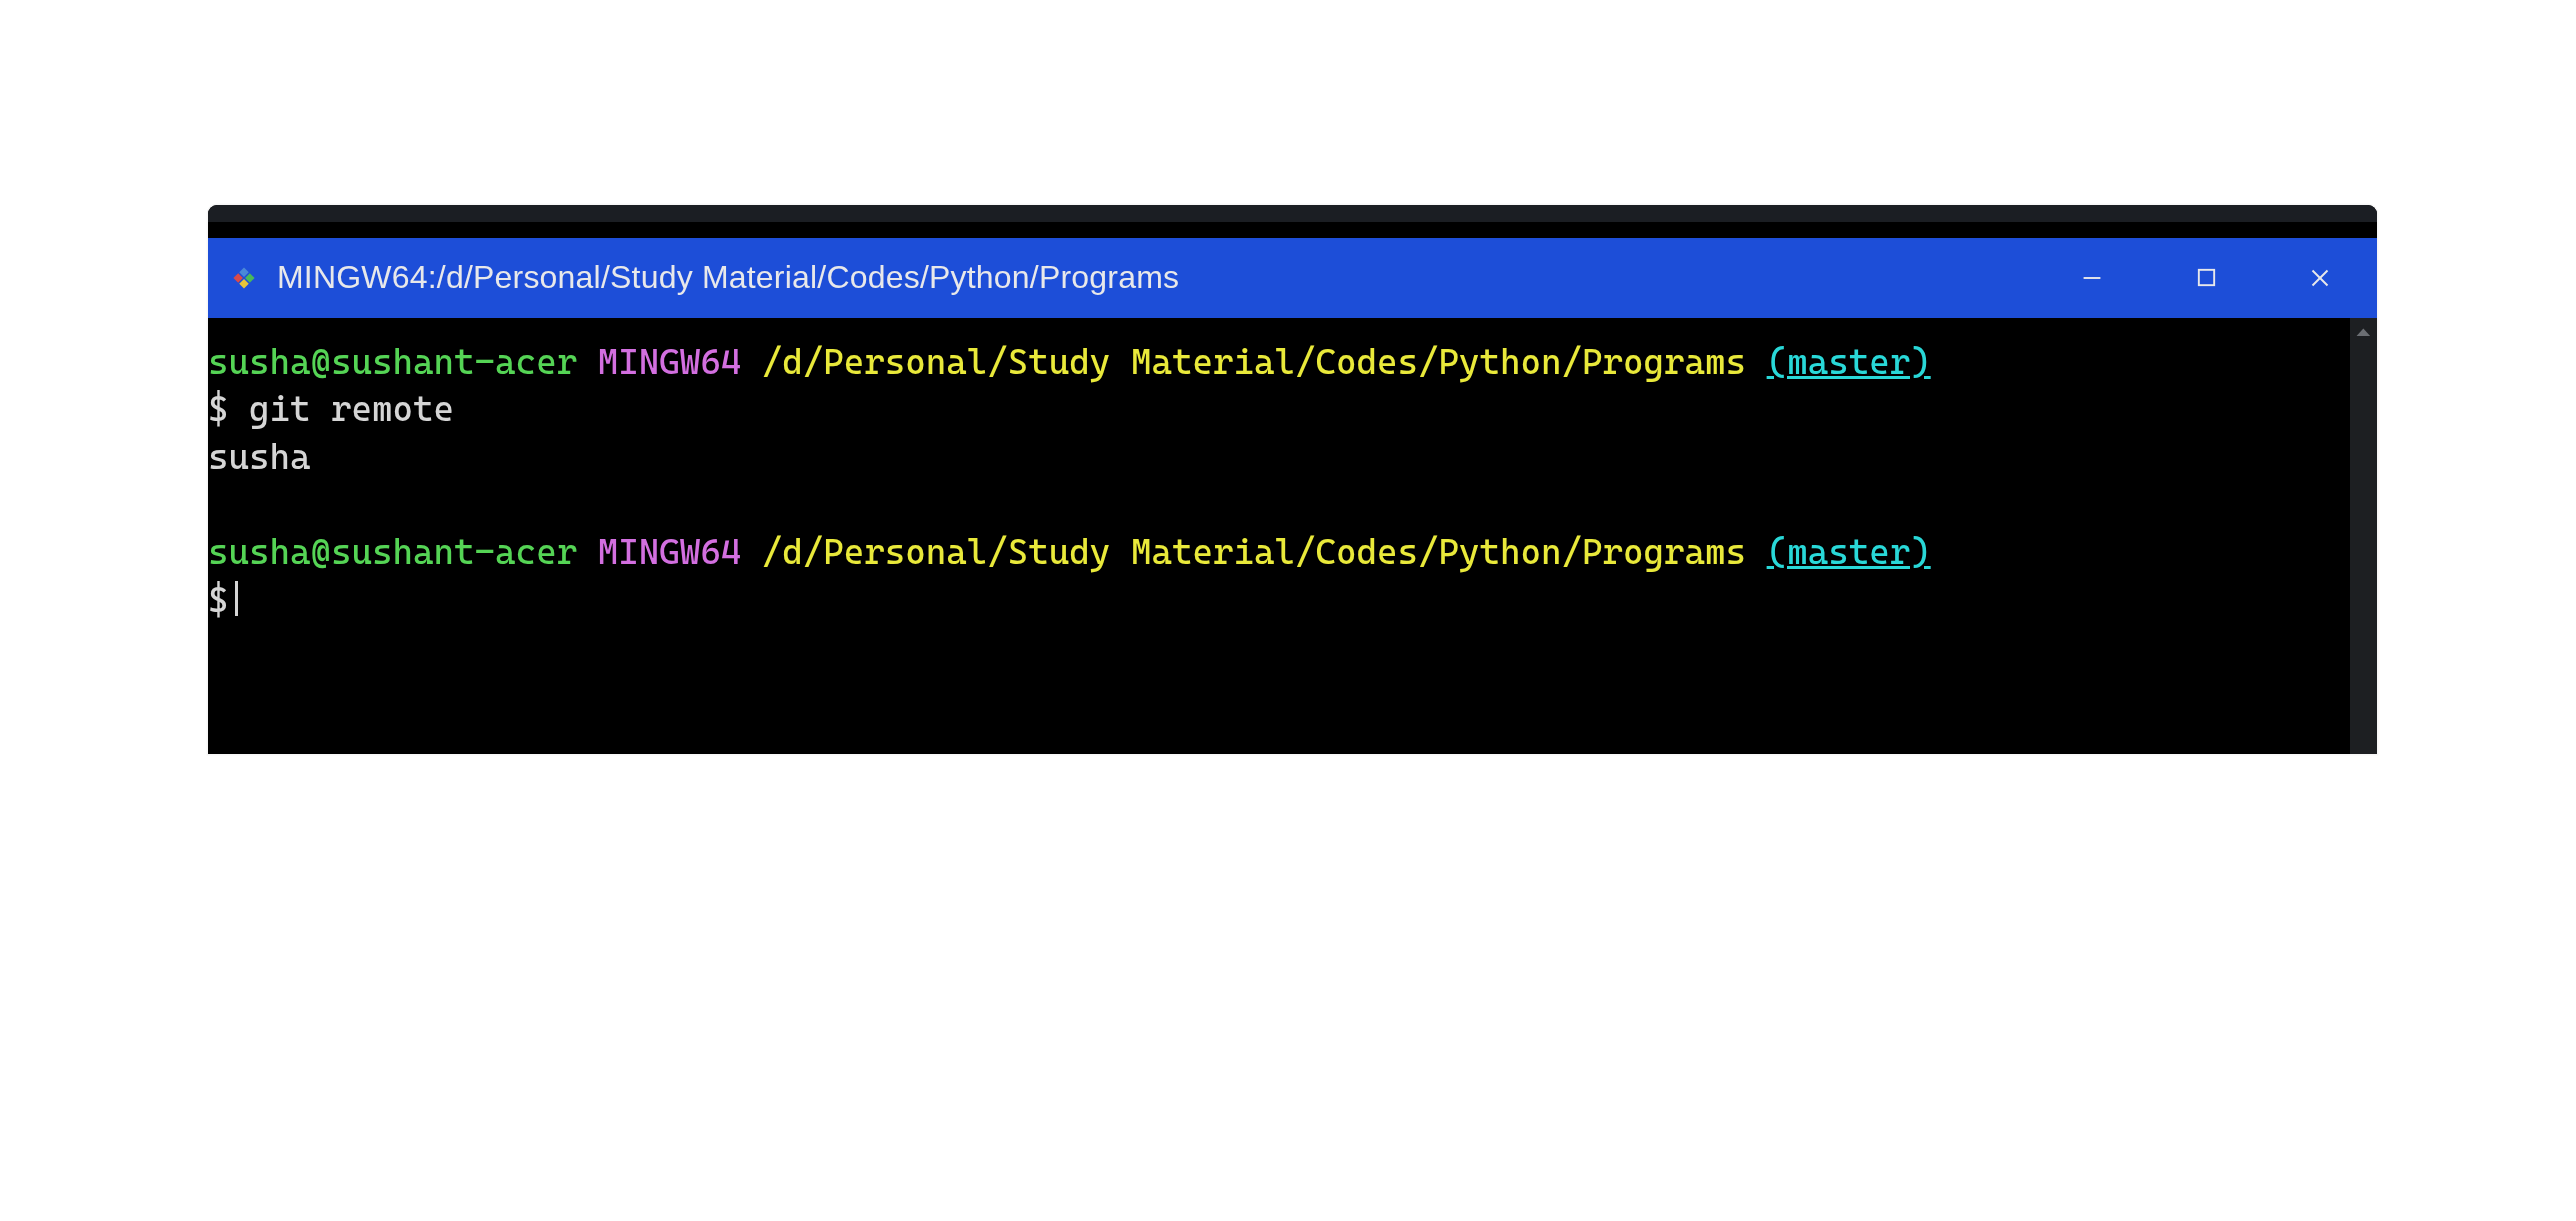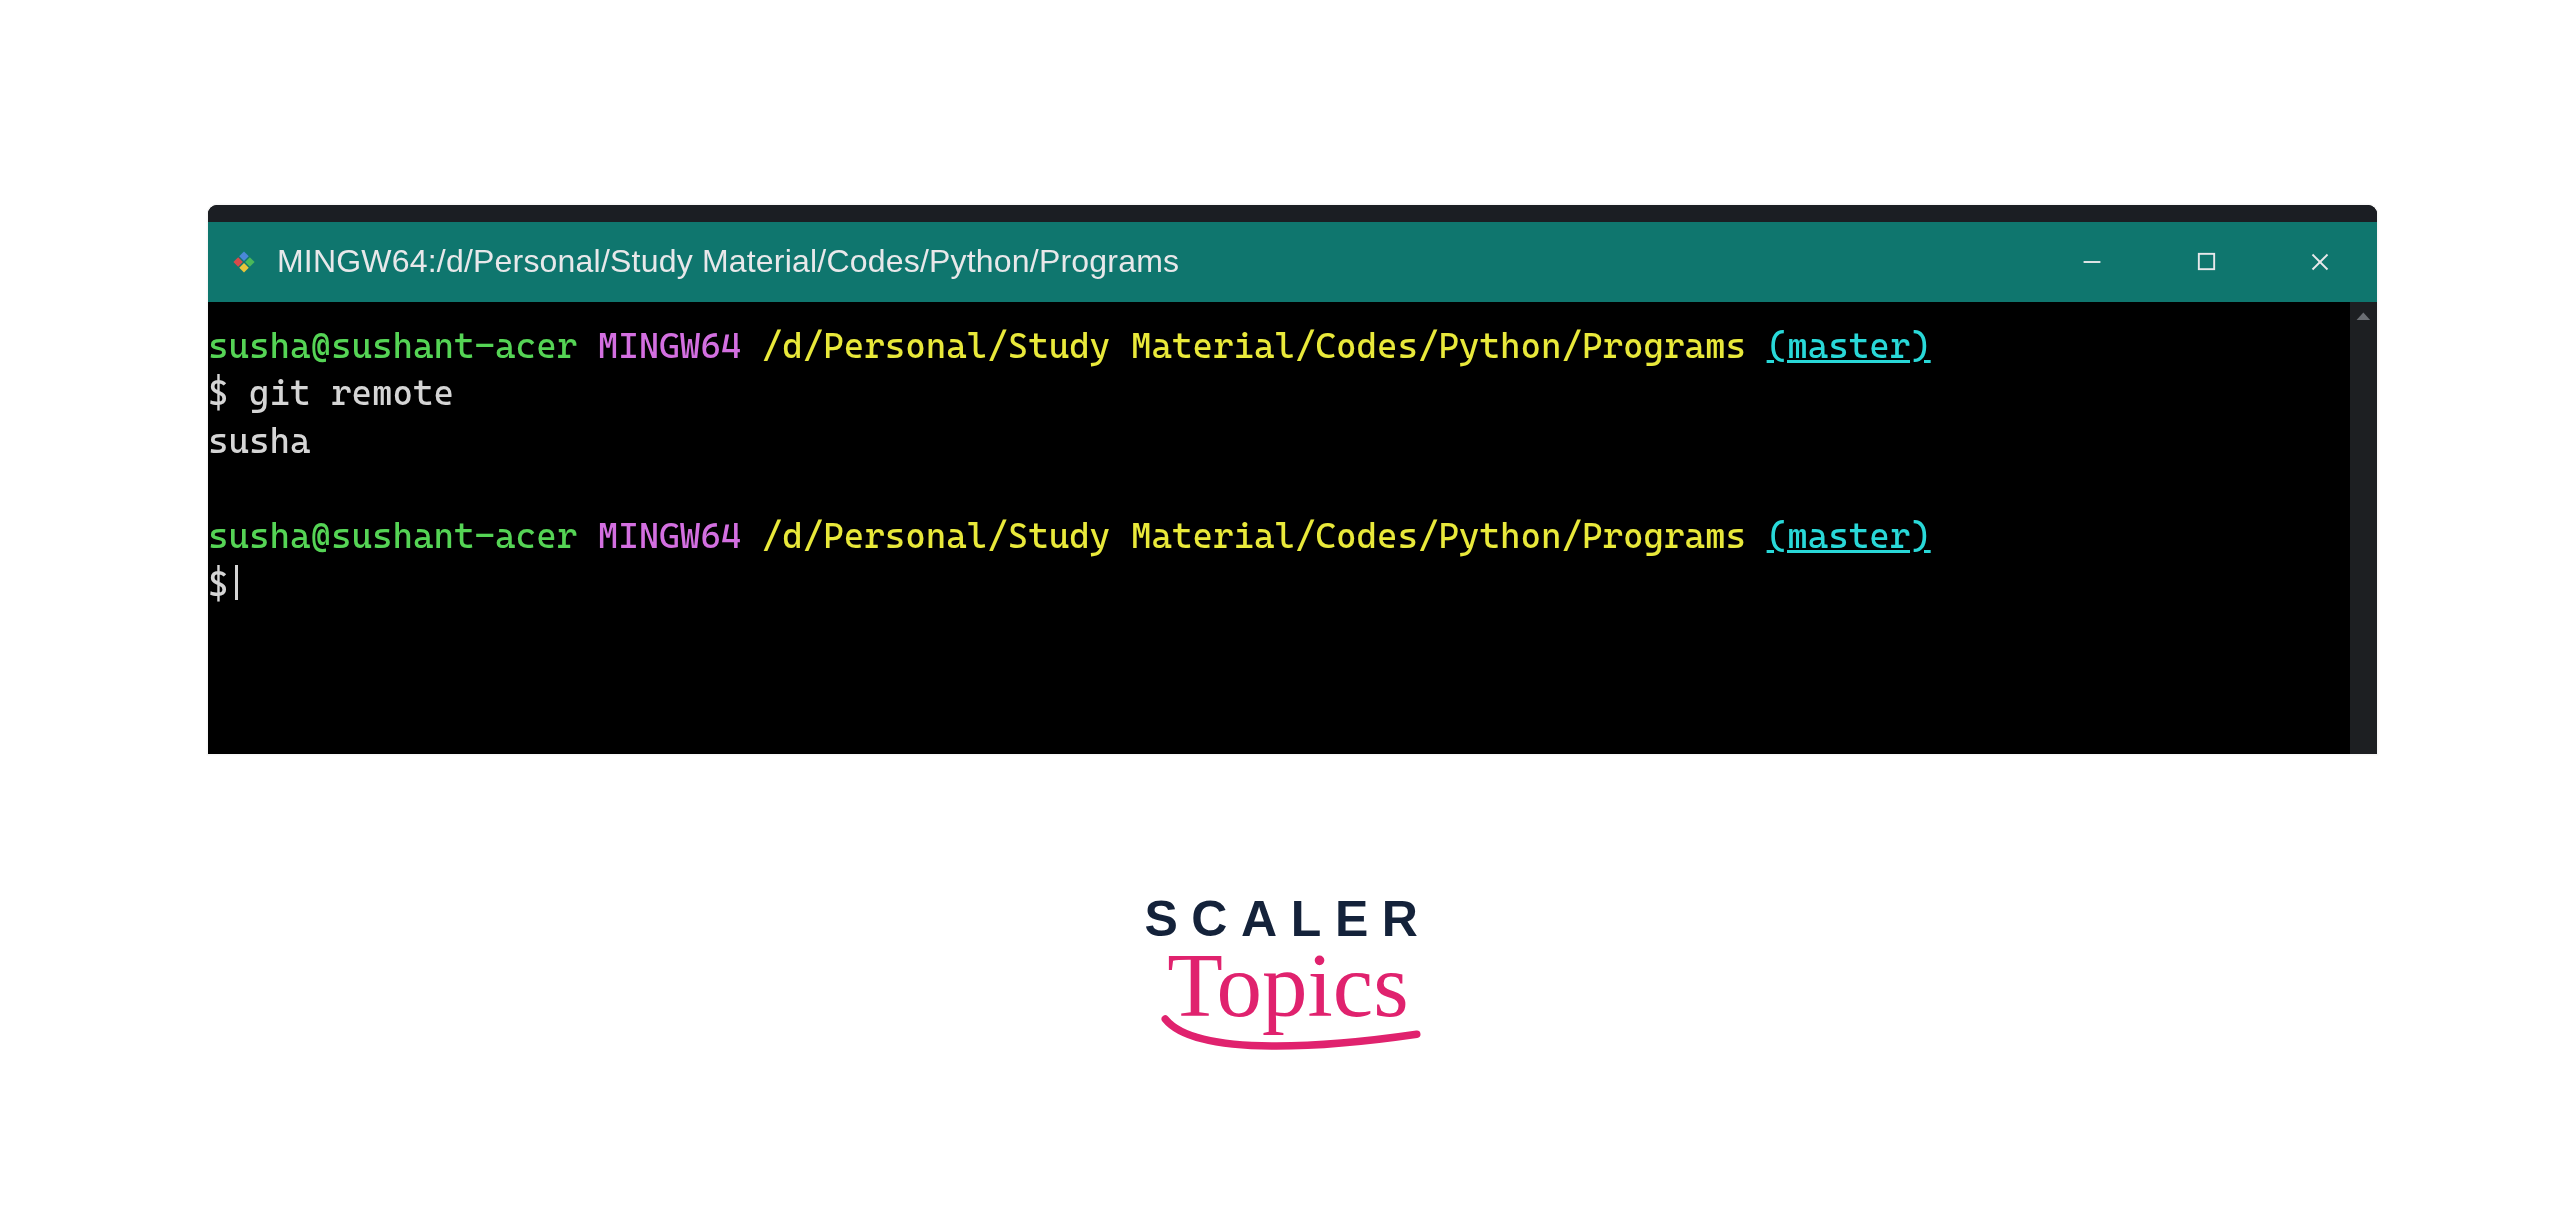--- a/index.html
+++ b/index.html
@@ -27,22 +27,23 @@
     box-shadow: 0 0 0 1.5px rgba(0,0,0,0.03);
   }
   .tab-strip {
     height: 16.7px;
     background: #1b1e23;
   }
   .titlebar {
     display: flex;
     align-items: center;
     height: 80px;
-    background: #0f766e;
+    background: #1d4ed8;
     padding: 0 0 0 21px;
+    margin-top: 16px;
   }
   .titlebar-icon {
     width: 30px;
     height: 30px;
     flex: 0 0 auto;
     margin-right: 18px;
   }
   .titlebar-title {
     flex: 1 1 auto;
     color: #e8e8ea;
@@ -206,24 +207,15 @@
         <div class="scrollbar-arrow">
           <svg width="16.7" height="10.6" viewBox="0 0 22 14">
               <polygon points="11,2 20,12 2,12" fill="#6b6e73"></polygon>
             </svg>
         </div>
       </div>
     </div>
 
   </div>
 
-  <div class="brand">
-    <div class="brand-main">SCALER</div>
-    <div class="brand-sub-wrap">
-      <span class="brand-sub">Topics</span>
-      <svg class="brand-underline" width="273" height="53" viewBox="0 0 360 70">
-        <path d="M 18 8 C 60 60, 240 44, 350 28" fill="none" stroke="#e0226e" stroke-width="10" stroke-linecap="round"></path>
-      </svg>
-    </div>
-  </div>
 
 </div>
 
 
 </body></html>

